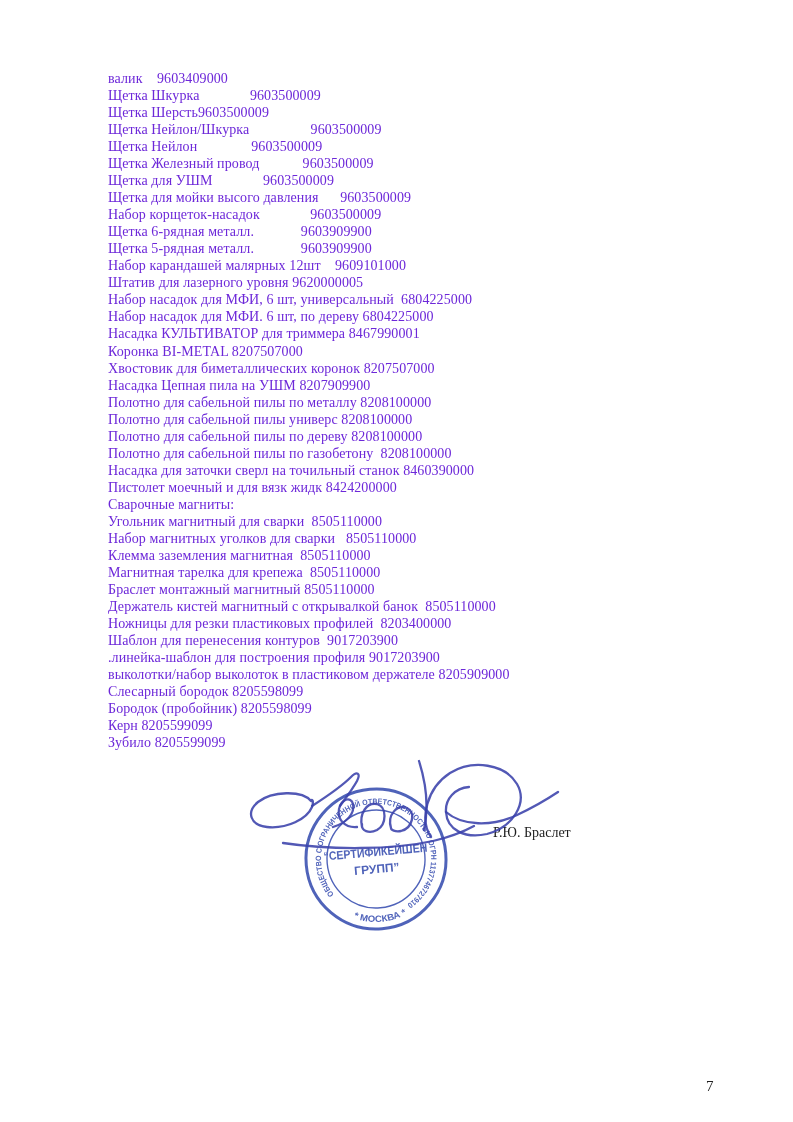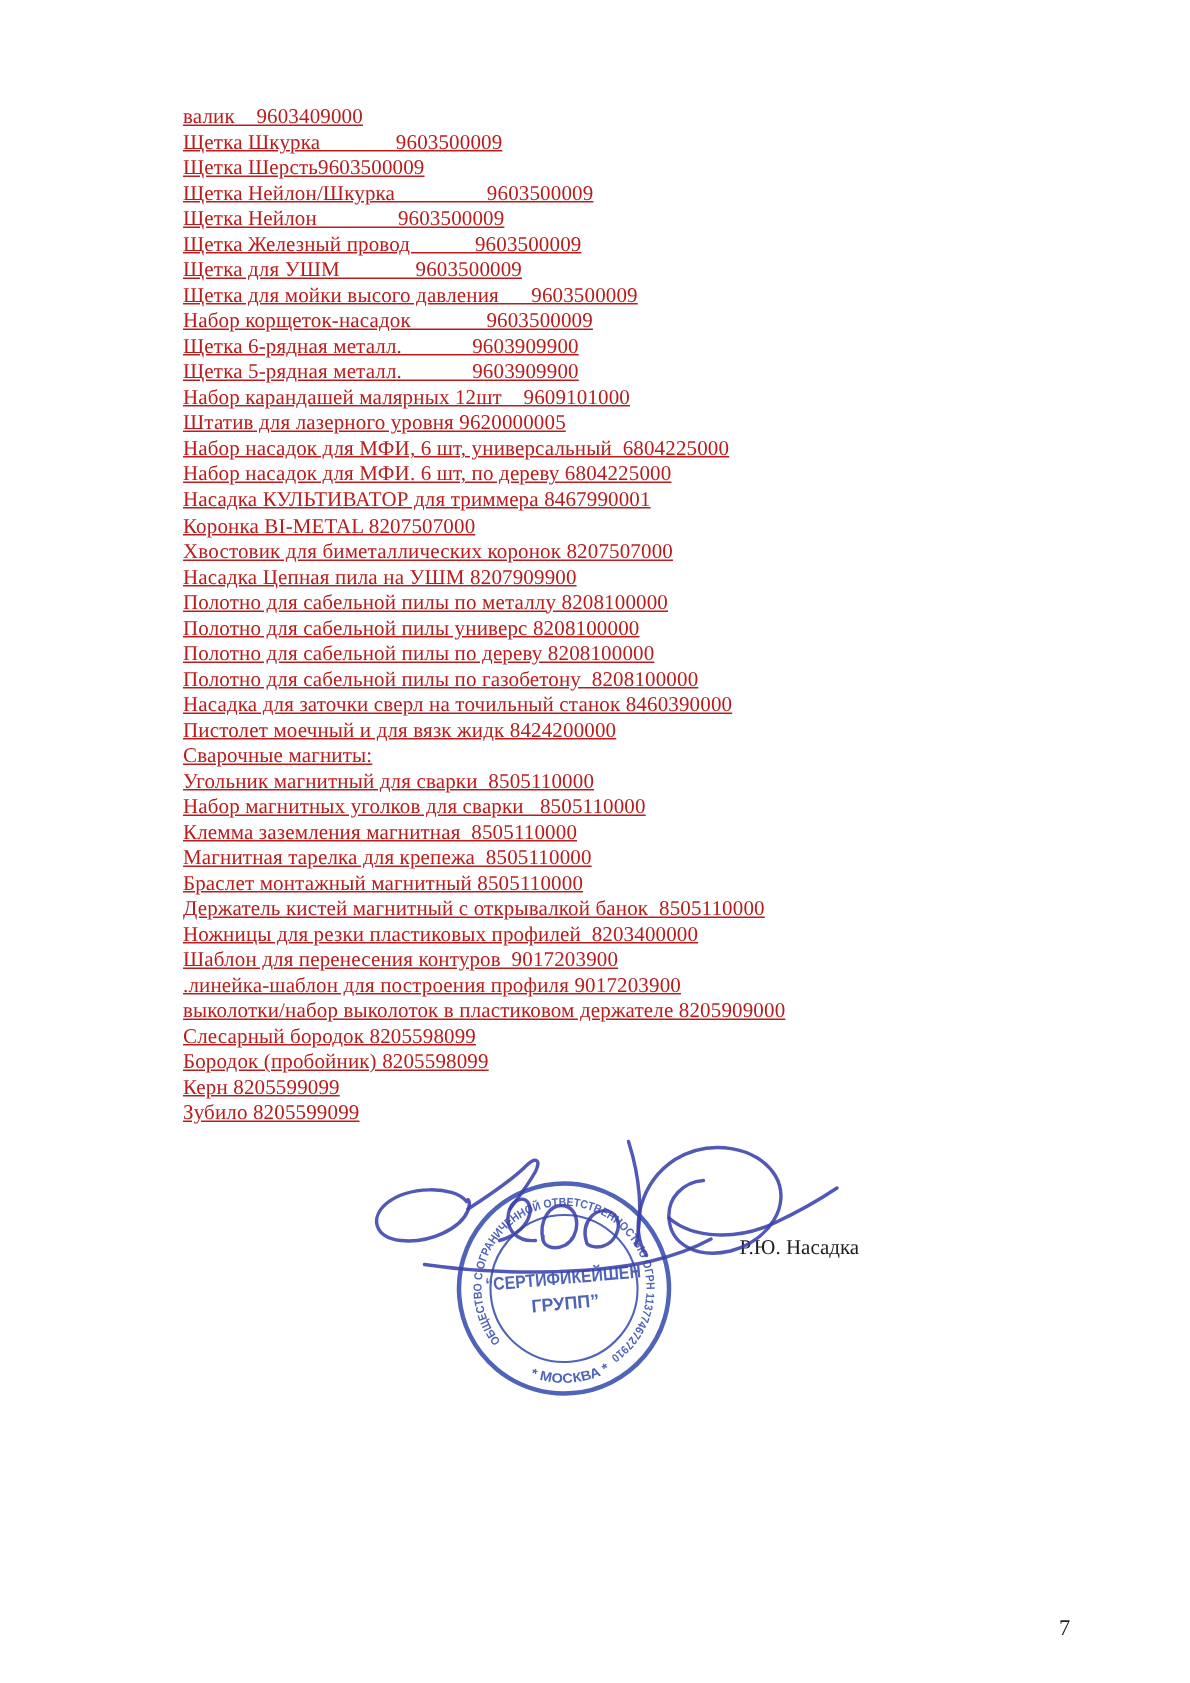--- a/index.html
+++ b/index.html
@@ -8,27 +8,26 @@
     background:#ffffff;
     position:relative;
     font-family:"Liberation Serif", serif;
     color:#1e1e1e;
     overflow:hidden;
   }
   .page { position:absolute; inset:0; background:#ffffff; }
 
   .product-list {
     position:absolute;
-    left:122px; top:70px;
+    left:108px; top:70px;
     font-size:14px;
     line-height:17.03px;
     white-space:pre;
     letter-spacing:0.1px;
-    color:#b91c1c;
-    text-decoration:underline;
+    color:#6d28d9;
   }
 
   .director-block {
     position:absolute;
     left:76px; top:808px;
     font-size:14px;
     line-height:18px;
     white-space:pre;
   }
 
@@ -71,21 +70,21 @@
   }
 </style>
 </head>
 <body>
 
 <div class="page">
 
   <div class="product-list"><div>валик    9603409000</div><div>Щетка Шкурка              9603500009</div><div>Щетка Шерсть9603500009</div><div>Щетка Нейлон/Шкурка                 9603500009</div><div>Щетка Нейлон               9603500009</div><div>Щетка Железный провод            9603500009</div><div>Щетка для УШМ              9603500009</div><div>Щетка для мойки высого давления      9603500009</div><div>Набор корщеток-насадок              9603500009</div><div>Щетка 6-рядная металл.             9603909900</div><div>Щетка 5-рядная металл.             9603909900</div><div>Набор карандашей малярных 12шт    9609101000</div><div>Штатив для лазерного уровня 9620000005</div><div>Набор насадок для МФИ, 6 шт, универсальный  6804225000</div><div>Набор насадок для МФИ. 6 шт, по дереву 6804225000</div><div>Насадка КУЛЬТИВАТОР для триммера 8467990001</div><div>Коронка BI-METAL 8207507000</div><div>Хвостовик для биметаллических коронок 8207507000</div><div>Насадка Цепная пила на УШМ 8207909900</div><div>Полотно для сабельной пилы по металлу 8208100000</div><div>Полотно для сабельной пилы универс 8208100000</div><div>Полотно для сабельной пилы по дереву 8208100000</div><div>Полотно для сабельной пилы по газобетону  8208100000</div><div>Насадка для заточки сверл на точильный станок 8460390000</div><div>Пистолет моечный и для вязк жидк 8424200000</div><div>Сварочные магниты:</div><div>Угольник магнитный для сварки  8505110000</div><div>Набор магнитных уголков для сварки   8505110000</div><div>Клемма заземления магнитная  8505110000</div><div>Магнитная тарелка для крепежа  8505110000</div><div>Браслет монтажный магнитный 8505110000</div><div>Держатель кистей магнитный с открывалкой банок  8505110000</div><div>Ножницы для резки пластиковых профилей  8203400000</div><div>Шаблон для перенесения контуров  9017203900</div><div>.линейка-шаблон для построения профиля 9017203900</div><div>выколотки/набор выколоток в пластиковом держателе 8205909000</div><div>Слесарный бородок 8205598099</div><div>Бородок (пробойник) 8205598099</div><div>Керн 8205599099</div><div>Зубило 8205599099</div></div>
 
 
-  <div class="signer-name">Р.Ю. Насадка</div>
+  <div class="signer-name">Р.Ю. Браслет</div>
 
   <svg class="stamp-svg" viewBox="0 0 170 170">
     <defs>
       <path id="arcTop" d="M 40,116.5 A 55,55 0 1 1 108.2,134.8"></path>
       <path id="arcBottom" d="M 57.4,141.6 A 63,63 0 0 0 112.6,141.6"></path>
     </defs>
 
     <circle cx="85" cy="85" r="70" fill="none" stroke-width="3" stroke="#4156b4"></circle>
     <circle cx="85" cy="85" r="49" fill="none" stroke-width="1.4" stroke="#4156b4"></circle>
 

